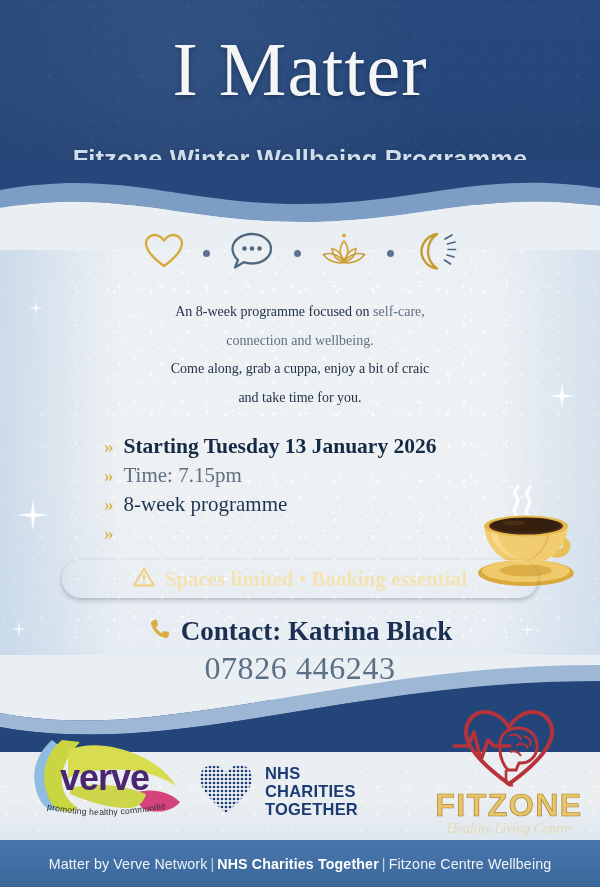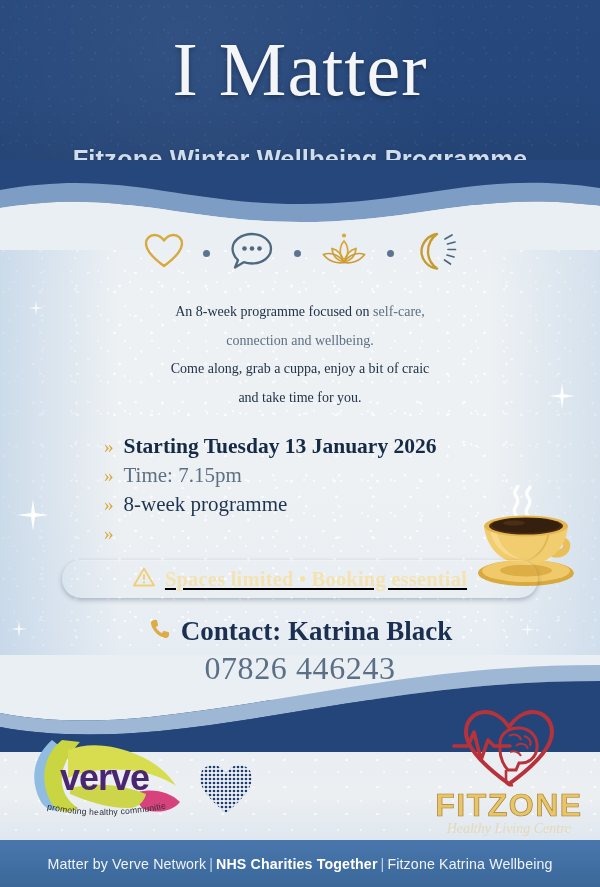--- a/index.html
+++ b/index.html
@@ -96,21 +96,21 @@
 
   
   .coffee{position:absolute;left:466px;top:485px;width:120px;height:105px;z-index:5;}
 
   
   .pill{
     position:absolute;left:62px;top:560px;width:476px;height:38px;z-index:8;
     border-radius:19px;
     background:linear-gradient(180deg,#2f5party 0%,#2d5488 0%,#284b7c 55%,#22406c 100%);
     box-shadow:0 2px 5px rgba(30,50,80,.30), inset 0 1px 0 rgba(255,255,255,.18);
-    display:flex;align-items:center;justify-content:center;gap:10px;text-decoration:underline;
+    display:flex;align-items:center;justify-content:center;gap:10px;
   }
   .pill-txt{
     font-family:"Liberation Serif", serif;font-weight:700;
     font-size:20.5px;color:#f4e2b0;letter-spacing:.2px;white-space:nowrap;
   }
 
   
   .contact{position:absolute;left:0;top:614px;width:600px;text-align:center;z-index:8;}
   .contact-line{display:flex;align-items:center;justify-content:center;gap:9px;}
   .contact-name{
@@ -342,20 +342,24 @@
     <span>
       <svg width="60" height="56" viewBox="0 0 60 56">
         <defs>
           <pattern id="dots" width="4" height="4" patternUnits="userSpaceOnUse">
             <circle cx="2" cy="2" r="1.35" fill="#1b3b73"></circle>
           </pattern>
         </defs>
         <path d="M30 52 C10 36 4 25 4 17 C4 9 10 4 16.5 4 C22 4 27 7.5 30 12 C33 7.5 38 4 43.5 4 C50 4 56 9 56 17 C56 25 50 36 30 52 Z" fill="url(#dots)"></path>
       </svg>
     </span>
+    <span>
+      <span class="nhsct-txt" style="display:block">NHS CHARITIES</span>
+      <span class="nhsct-txt" style="display:block">TOGETHER</span>
+    </span>
   </div>
 
   <div class="fitzone">
     <svg width="170" height="140" viewBox="0 0 170 140">
       <g>
         <path d="M85 84 C52 60 42 44 42 32 C42 20 51 12 61 12 C70 12 79 18 85 27 C91 18 100 12 109 12 C119 12 128 20 128 32 C128 44 118 60 85 84 Z" fill="none" stroke="#b8323a" stroke-width="4"></path>
         <polyline points="30,46 44,46 50,32 57,60 64,40 70,46 86,46" fill="none" stroke="#b8323a" stroke-width="3.6" stroke-linejoin="round" stroke-linecap="round"></polyline>
         <path d="M76 44 C76 33 86 27 96 28 C107 29 114 37 113 48 C112 58 104 64 95 63 L92 70 L84 70 C80 66 76 58 76 50 Z" fill="none" stroke="#b8323a" stroke-width="3"></path>
         <g fill="none" stroke="#b8323a" stroke-width="2">
           <path d="M85 36 C90 33 96 35 97 40"></path>
@@ -364,16 +368,16 @@
           <path d="M100 36 C105 37 108 42 106 46"></path>
         </g>
         <path d="M82 70 L82 80 C82 84 86 86 89 85" fill="none" stroke="#b8323a" stroke-width="2.6"></path>
       </g>
       <text x="85" y="116" text-anchor="middle" font-family="Liberation Sans, sans-serif" font-size="32" font-weight="700" fill="#e8c56a" letter-spacing="1.5" stroke="#a8822f" stroke-width="0.7">FITZONE</text>
       <text x="85" y="133" text-anchor="middle" font-family="Liberation Serif, serif" font-size="14" font-style="italic" fill="#e4d9b8">Healthy Living Centre</text>
     </svg>
   </div>
 
   <div class="footer">
-    <span class="footer-txt"><span>Matter by Verve Network</span><span class="sep">|</span><span class="bold">NHS Charities Together</span><span class="sep">|</span><span>Fitzone Katrina Wellbeing</span></span>
+    <span class="footer-txt"><span>Matter by Verve Network</span><span class="sep">|</span><span class="bold">NHS Charities Together</span><span class="sep">|</span><span>Fitzone Centre Wellbeing</span></span>
   </div>
 
 </div>
 
 </body></html>

